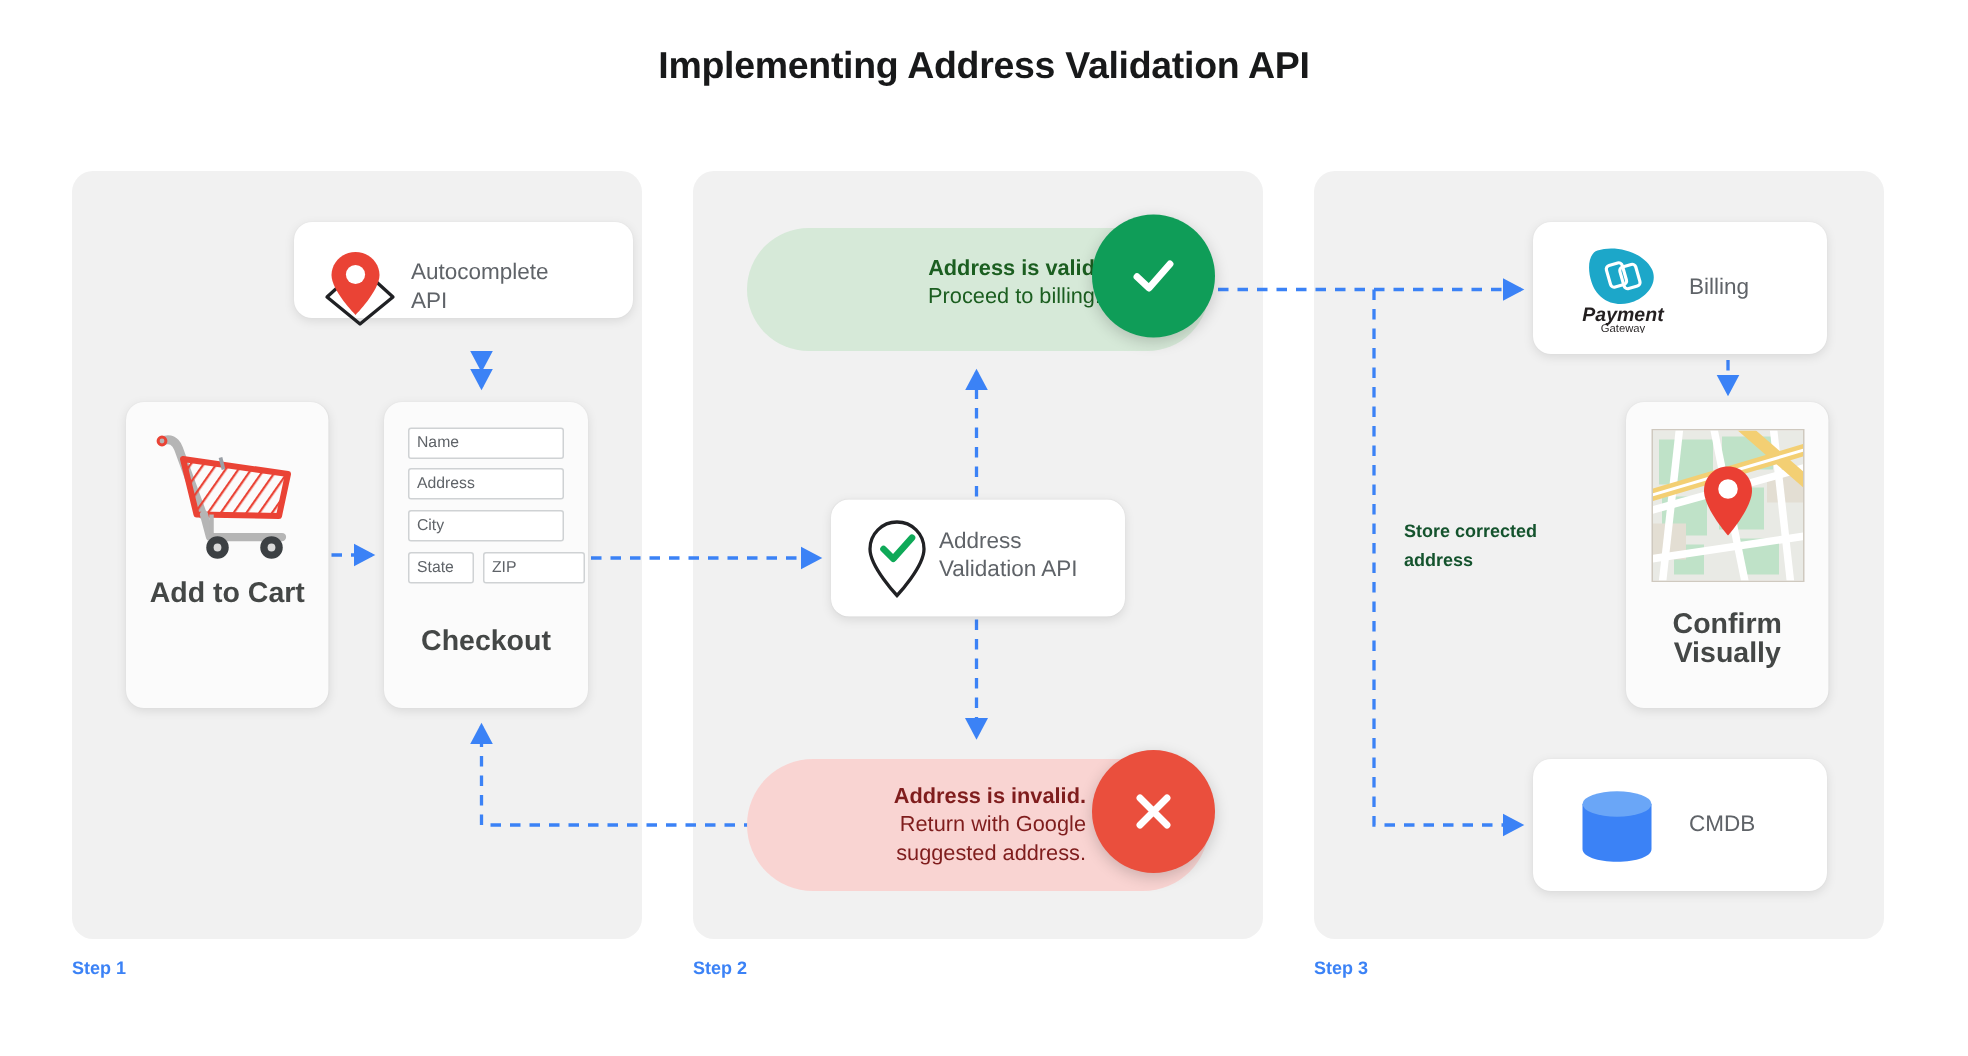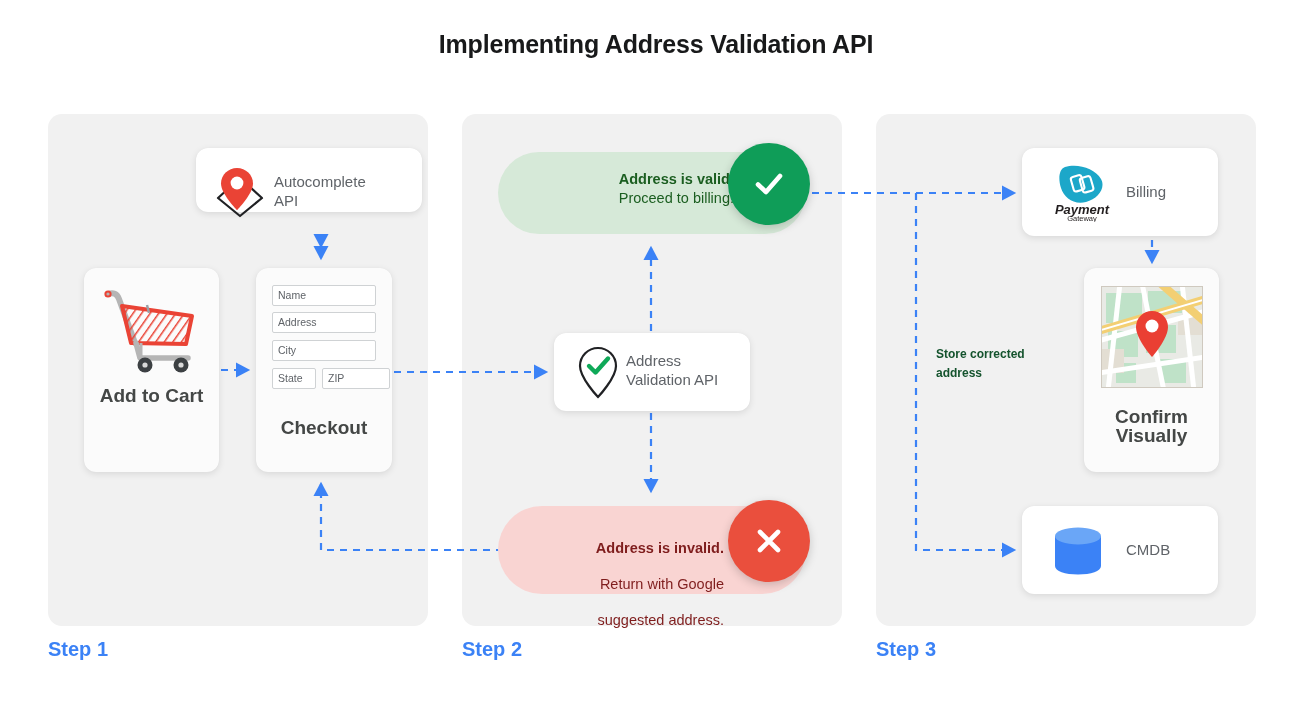--- a/index.html
+++ b/index.html
@@ -17,21 +17,21 @@
 
   
   .panel{
     position:absolute;background:#f1f1f1;border-radius:14px;
   }
   #panel1{left:48px;top:114px;width:380px;height:512px;}
   #panel2{left:462px;top:114px;width:380px;height:512px;}
   #panel3{left:876px;top:114px;width:380px;height:512px;}
 
   .step-label{
-    position:absolute;top:638px;font-size:20px;font-weight:bold;color:#3b82f6;
+    position:absolute;top:638px;font-size:12px;font-weight:bold;color:#3b82f6;
   }
   #steplabel1{left:48px;}
   #steplabel2{left:462px;}
   #steplabel3{left:876px;}
 
   
   .card{
     position:absolute;background:#fbfbfb;border-radius:12px;
     box-shadow:0 2px 7px rgba(0,0,0,.10), 0 0 1px rgba(0,0,0,.06);
   }
@@ -77,21 +77,21 @@
   
   .pill{position:absolute;border-radius:48px;}
   #pill-valid{left:498px;top:152px;width:308px;height:82px;background:#d6e9d8;}
   #pill-invalid{left:498px;top:506px;width:308px;height:88px;background:#f9d4d2;}
   .pill-text{position:absolute;text-align:right;line-height:19px;}
   #valid-text{left:0;top:18px;width:236px;}
   #invalid-text{left:0;top:16px;width:226px;}
   .pill-strong{font-size:14.5px;font-weight:bold;}
   .pill-sub{font-size:14.5px;}
   #valid-text .pill-strong,#valid-text .pill-sub{color:#1b5e20;}
-  #invalid-text .pill-strong,#invalid-text .pill-sub{color:#7f1d1d;margin-top:17px;}
+  #invalid-text .pill-strong,#invalid-text .pill-sub{color:#7f1d1d;}
 
   .pill-badge{
     position:absolute;border-radius:50%;display:flex;align-items:center;justify-content:center;
   }
   #valid-badge{right:-4px;top:-9px;width:82px;height:82px;background:#0f9d58;
       box-shadow:0 3px 10px rgba(0,0,0,.18);}
   #invalid-badge{right:-4px;top:-6px;width:82px;height:82px;background:#ea4f3d;
       box-shadow:0 3px 10px rgba(0,0,0,.18);}
 
   

